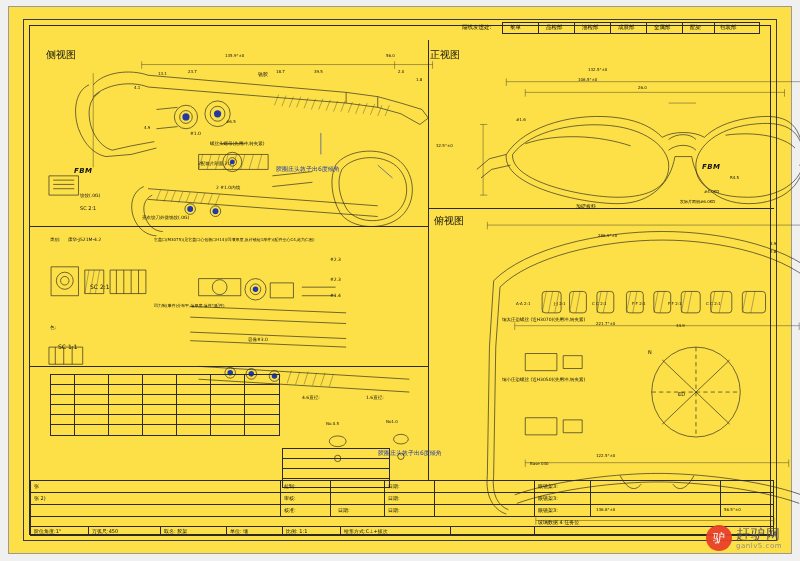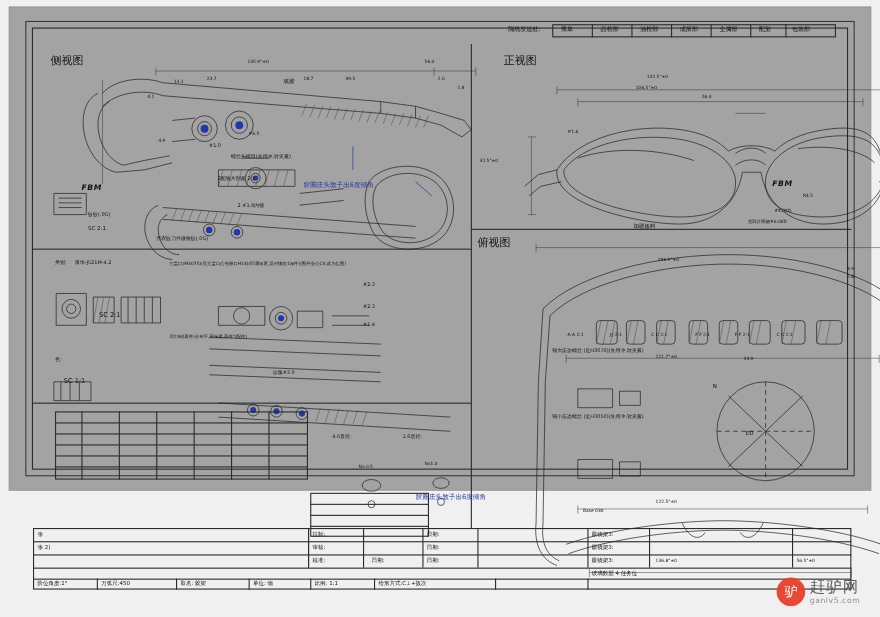--- a/index.html
+++ b/index.html
@@ -4,22 +4,22 @@
 <style>
   html,body{margin:0;padding:0;}
   body{
     width:800px;height:561px;
     background:#f0f0f0;
     font-family:"DejaVu Sans","Liberation Sans",sans-serif;
     overflow:hidden;
     position:relative;
   }
   .sheet{
-    position:absolute;left:8px;top:6px;width:784px;height:440px;
-    background:#a3a3a3;
+    position:absolute;left:8px;top:6px;width:784px;height:548px;
+    background:#fde047;
     border:1px solid #9a9a9a;
     box-sizing:border-box;
     padding-left:48px;
   }
   .frame{
     position:absolute;left:14px;top:12px;right:14px;bottom:12px;
     border:1px solid #3a3a3a;
   }
   .inner-frame{
     position:absolute;left:20px;top:18px;right:20px;bottom:18px;
@@ -75,21 +75,21 @@
       <div class="ln" style="left:220px;top:0;width:1px;height:12px;"></div>
       <div class="ln" style="left:252px;top:0;width:1px;height:12px;"></div>
     </div>
 
     <div class="ln" style="left:398px;top:14px;width:1px;height:440px;"></div>
     <div class="ln" style="left:0px;top:200px;width:398px;height:1px;"></div>
     <div class="ln" style="left:0px;top:340px;width:398px;height:1px;"></div>
     <div class="ln" style="left:398px;top:182px;width:346px;height:1px;"></div>
 
     <span class="sec-label" style="left:16px;top:22px;">侧视图</span>
-    <span class="sec-label" style="left:428px;top:22px;">正视图</span>
+    <span class="sec-label" style="left:400px;top:22px;">正视图</span>
     <span class="sec-label" style="left:404px;top:188px;">俯视图</span>
 
     <svg class="draw" viewBox="0 0 744 512" preserveAspectRatio="none">
       <g stroke="#1f1f1f" fill="none" stroke-width="0.6">
 
         <path d="M60 55 C 70 43, 95 40, 112 46 L 300 62 L 330 66 L 352 72"></path>
         <path d="M60 66 C 72 54, 96 51, 112 57 L 300 72 L 330 76 L 352 82"></path>
         <path d="M56 55 C 44 60, 40 78, 46 96 C 52 112, 62 120, 72 122"></path>
         <path d="M66 62 C 56 68, 54 80, 58 94 C 62 106, 70 114, 78 116"></path>
         <path d="M72 122 L 96 120 L 120 114"></path>

